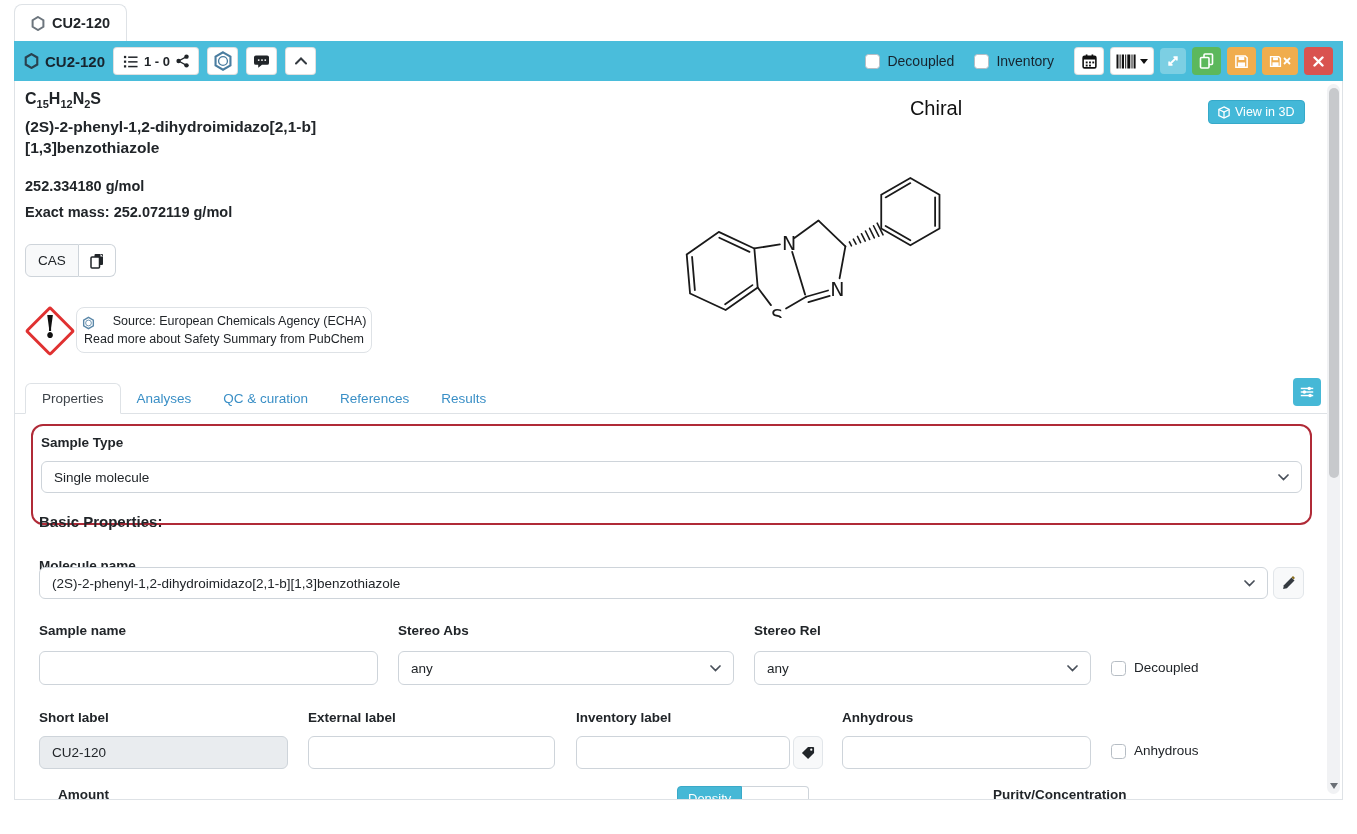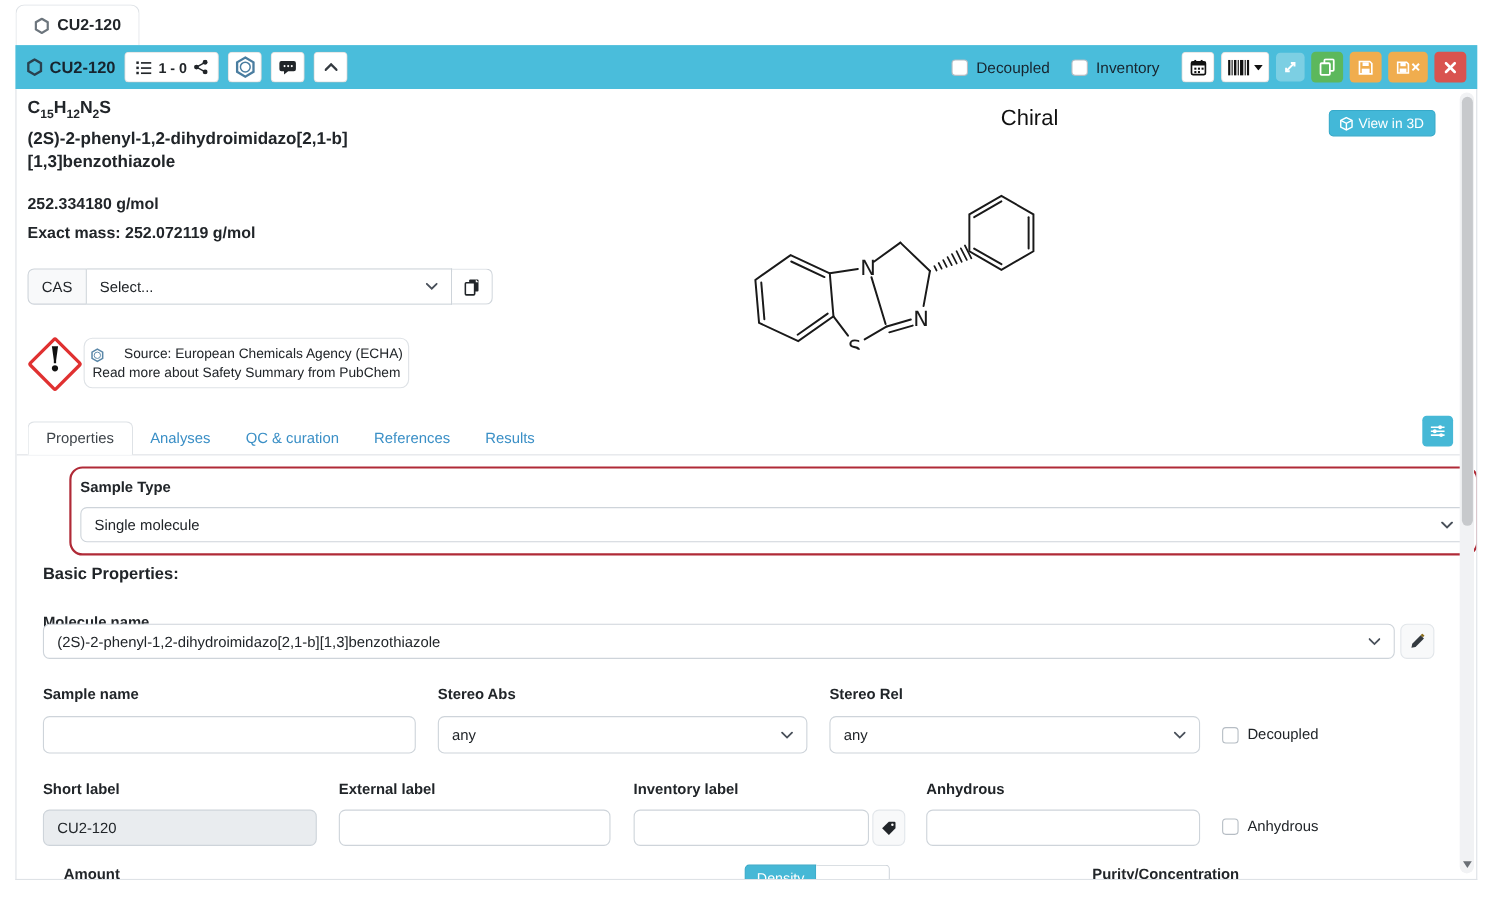--- a/index.html
+++ b/index.html
@@ -74,21 +74,21 @@
     border:none; border-radius:4px; display:flex; align-items:center; justify-content:center; cursor:pointer; }
 
   
   .lbl { font-size:13.5px; font-weight:700; color:#212529; position:absolute; }
   .field, .selectbox { position:absolute; height:34px; border:1px solid #ced4da; border-radius:6px; background:#fff;
     font-size:13.5px; color:#212529; padding:0 12px; }
   .selectbox { display:flex; align-items:center; justify-content:space-between; cursor:pointer; }
   input.field { outline:none; }
   .field:disabled, .field.disabled { background:#e9ecef; }
 
-  .sample-type-box { position:absolute; left:16px; top:343px; width:1281px; height:81px; border:2px solid #b02a37; border-radius:12px;margin-left:32px; }
+  .sample-type-box { position:absolute; left:16px; top:343px; width:1281px; height:101px; border:2px solid #b02a37; border-radius:12px; }
   .heading { position:absolute; left:24px; top:432px; font-size:15px; font-weight:700; }
 
   .iconbtn { position:absolute; background:#f8f9fa; border:1px solid #e2e6ea; border-radius:6px;
     display:flex; align-items:center; justify-content:center; cursor:pointer; }
 
   .bottom-lbl { position:absolute; font-size:13.5px; font-weight:700; }
   .toggle { position:absolute; left:662px; top:705px; display:flex; }
   .toggle .on { background:#46b8d6; color:#fff; border:1px solid #3aa9c8; border-radius:4px 0 0 4px; padding:4px 10px; font-size:13px; cursor:pointer; }
   .toggle .off { background:#fff; color:#333; border:1px solid #ced4da; border-left:none; border-radius:0 4px 4px 0; padding:16px 10px; font-size:13px; cursor:pointer; }
 
@@ -244,26 +244,20 @@
 
   <div class="panel">
 
     <div class="formula">C<sub>15</sub>H<sub>12</sub>N<sub>2</sub>S</div>
     <div class="mol-name">(2S)-2-phenyl-1,2-dihydroimidazo[2,1-b][1,3]benzothiazole</div>
     <div class="mass1">252.334180 g/mol</div>
     <div class="mass2">Exact mass: 252.072119 g/mol</div>
 
     <div class="cas-row">
       <div class="cas-addon">CAS</div>
-      <div class="cas-select">
-        <span>Select...</span>
-        <svg width="11" height="7" viewBox="0 0 11 7">
-          <polyline points="1,1 5.5,5.5 10,1" fill="none" stroke="#49505a" stroke-width="1.7" stroke-linecap="round"></polyline>
-        </svg>
-      </div>
       <div class="cas-copy">
         <svg width="14" height="16" viewBox="0 0 14 16">
           <rect x="4.5" y="1" width="8.5" height="11" rx="1" fill="#212529"></rect>
           <polygon points="10.5,1 13,3.5 10.5,3.5" fill="#fff"></polygon>
           <rect x="1" y="4" width="8.5" height="11" rx="1" fill="#fff" stroke="#212529" stroke-width="1.5"></rect>
         </svg>
       </div>
     </div>
 
     <div class="ghs">

